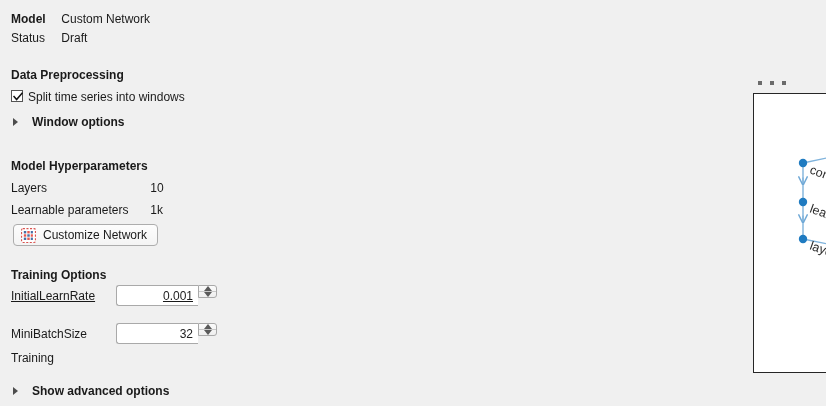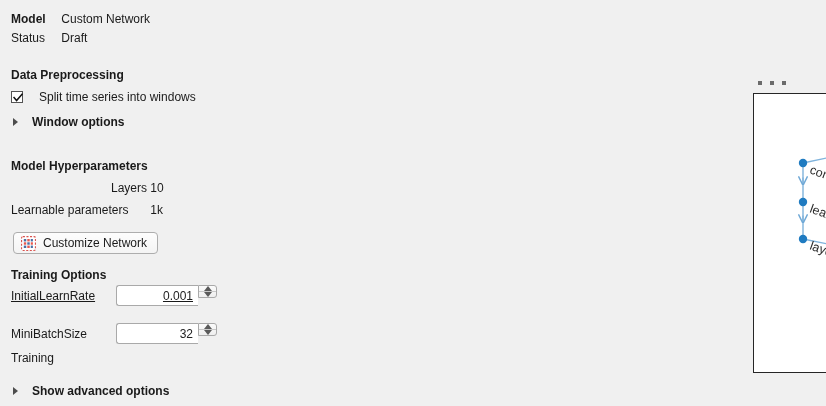--- a/index.html
+++ b/index.html
@@ -15,21 +15,21 @@
   
   .left-pane{position:absolute;left:0;top:0;width:370px;height:406px;}
   .row{position:absolute;white-space:nowrap;}
   .lbl-bold{font-weight:bold;}
   .section-title{font-weight:bold;font-size:12px;}
 
   .kv-key{display:inline-block;}
   .kv-val{display:inline-block;}
 
   
-  .cb-line{position:absolute;left:11px;display:flex;align-items:center;gap:16px;}
+  .cb-line{position:absolute;left:11px;display:flex;gap:5px;}
   .cbox{
     width:12px;height:12px;box-sizing:border-box;
     border:1px solid #545454;background:#ffffff;
     position:relative;flex:0 0 auto;
   }
   .cbox svg{position:absolute;left:1px;top:1px;}
   .cb-text{font-size:12px;color:#1a1a1a;}
 
   
   .disclosure{position:absolute;display:flex;align-items:center;gap:14px;cursor:default;}
@@ -123,30 +123,30 @@
     </div>
 
     <div class="disclosure" style="left:13px;top:115px;">
       <span class="tri"></span>
       <span class="dtext">Window options</span>
     </div>
 
     <div class="row section-title" style="left:11px;top:159px;">Model Hyperparameters</div>
 
     <div class="row" style="left:11px;top:181px;">
-      <span class="kv-key" style="width:136px;text-align:right;">Layers</span>
+      <span class="kv-key" style="width:136px;">Layers</span>
       <span class="kv-val">10</span>
     </div>
 
     <div class="row" style="left:11px;top:203px;">
       <span class="kv-key" style="width:136px;">Learnable parameters</span>
       <span class="kv-val">1k</span>
     </div>
 
-    <div class="btn" style="left:13px;top:232px;">
+    <div class="btn" style="left:13px;top:224px;">
       <svg class="net-icon" viewBox="0 0 16 16" aria-hidden="true">
         <rect x="0.6" y="0.6" width="14.8" height="14.8" rx="1.4" fill="#fff" stroke="#d9534f" stroke-width="1.2" stroke-dasharray="2.2 1.6"></rect>
         <rect x="3" y="3.2" width="2.6" height="2.6" fill="#4a6fa5"></rect>
         <rect x="6.7" y="3.2" width="2.6" height="2.6" fill="#e8584f"></rect>
         <rect x="10.4" y="3.2" width="2.3" height="2.6" fill="#4a6fa5"></rect>
         <rect x="3" y="6.7" width="2.6" height="2.6" fill="#e8584f"></rect>
         <rect x="6.7" y="6.7" width="2.6" height="2.6" fill="#4a6fa5"></rect>
         <rect x="10.4" y="6.7" width="2.3" height="2.6" fill="#e8584f"></rect>
         <rect x="3" y="10.2" width="2.6" height="2.6" fill="#4a6fa5"></rect>
         <rect x="6.7" y="10.2" width="2.6" height="2.6" fill="#e8584f"></rect>

